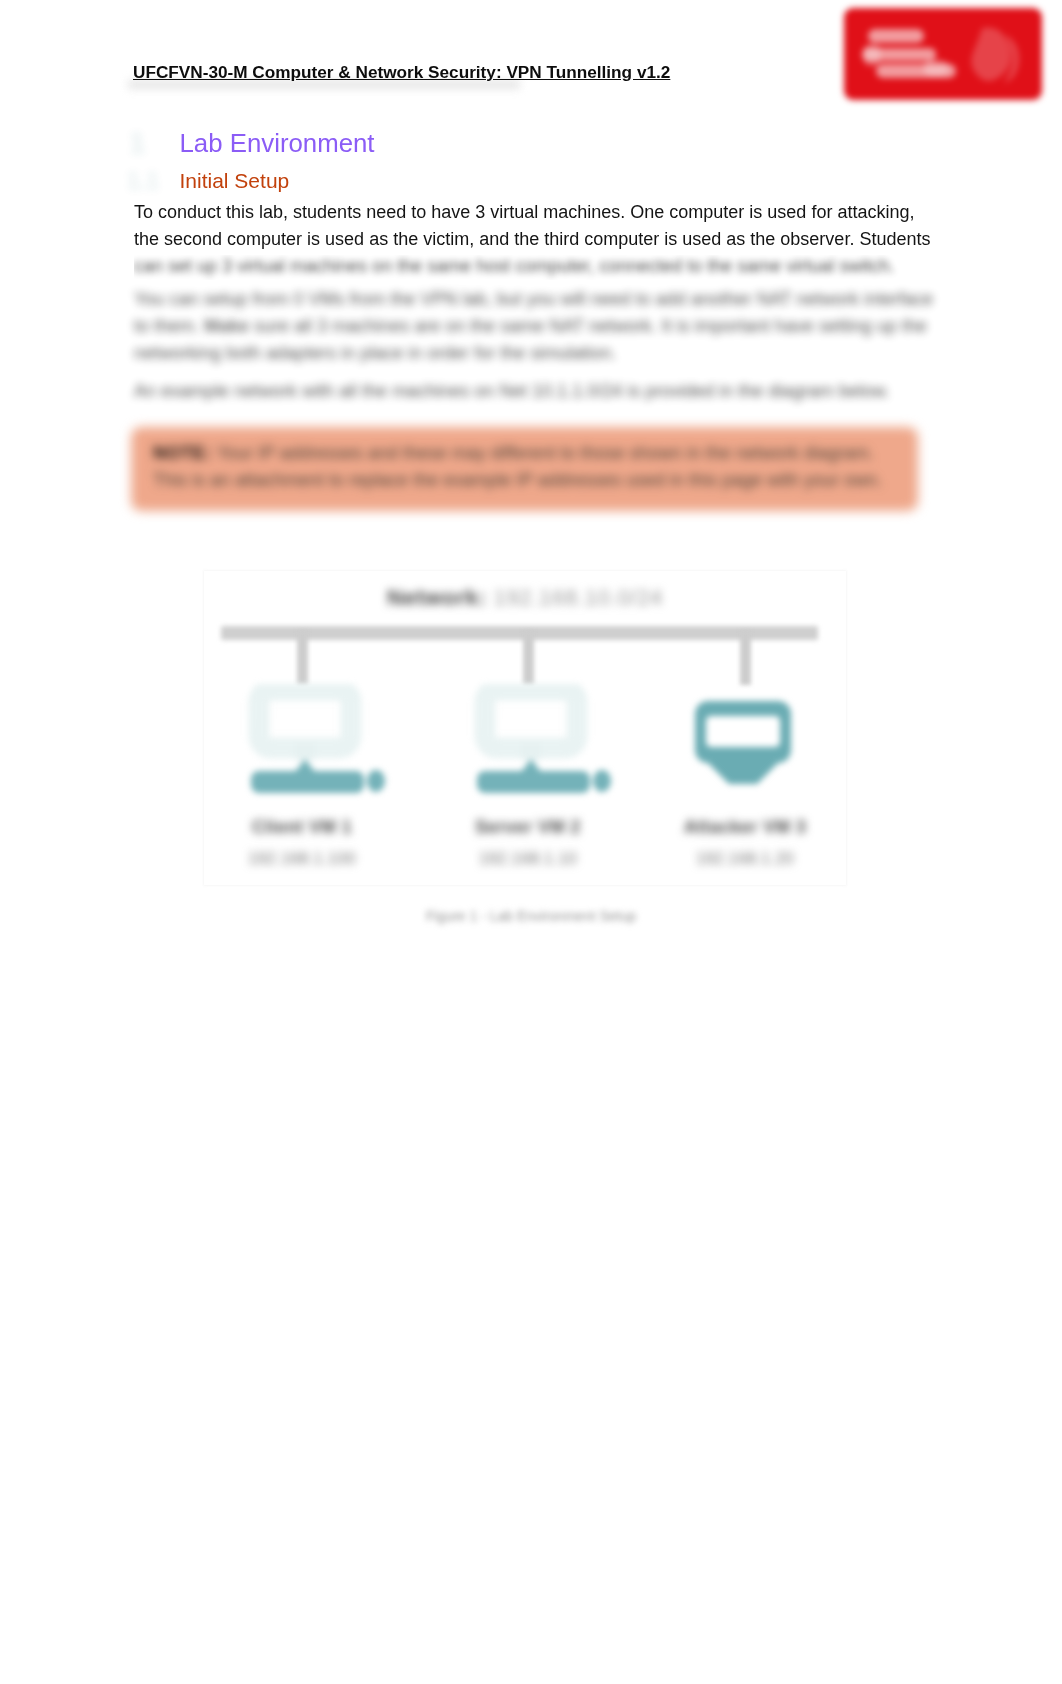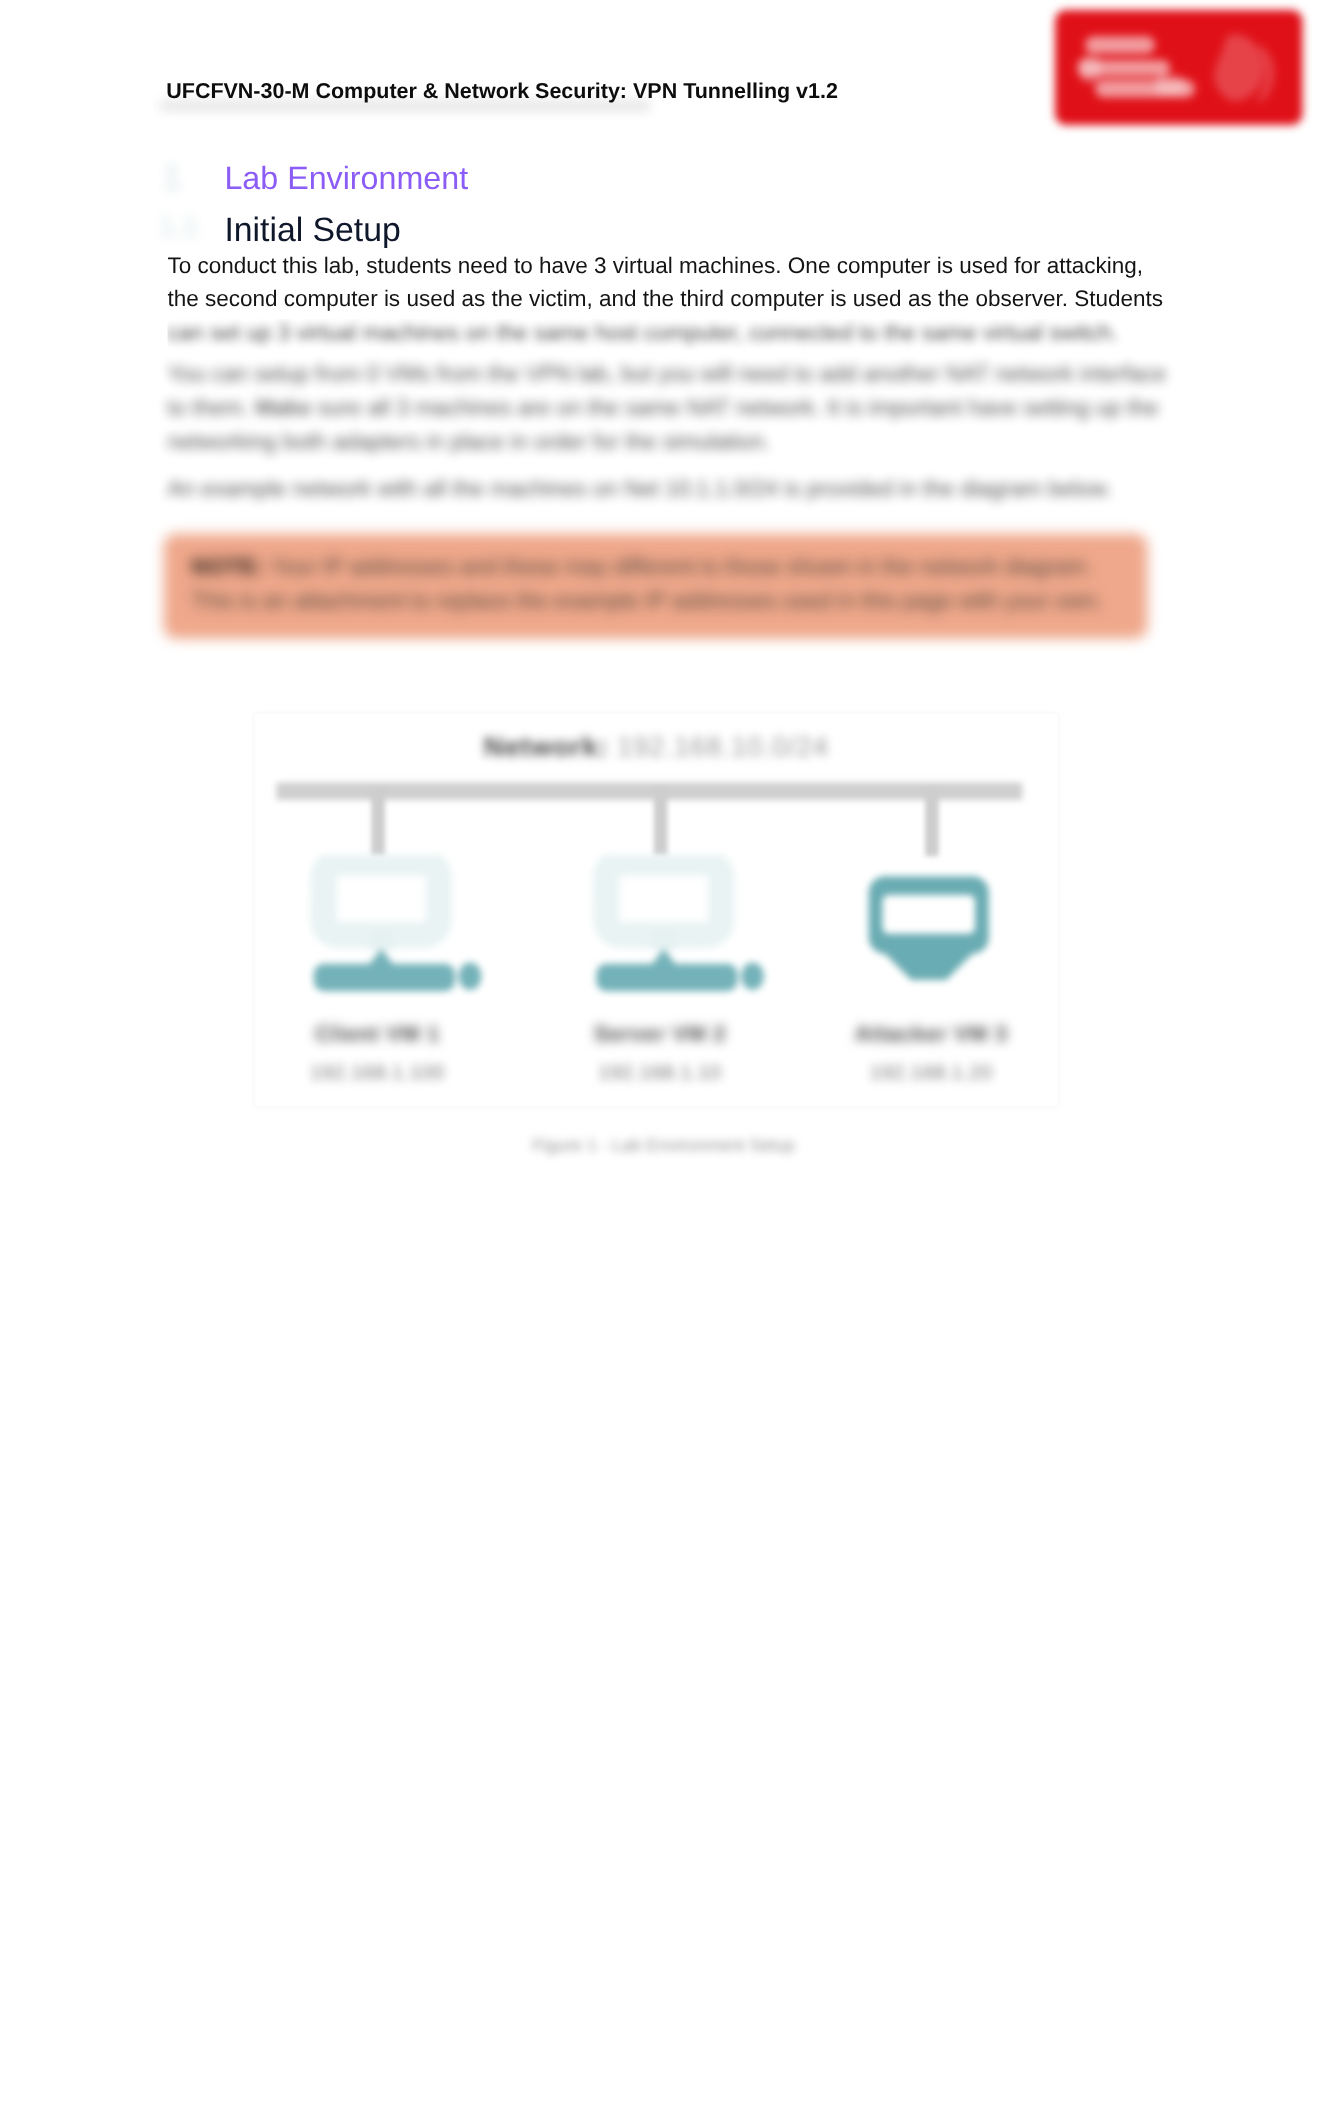--- a/index.html
+++ b/index.html
@@ -2,30 +2,30 @@
 <html><head>
 <meta charset="utf-8">
 <title>Lab Environment</title>
 <style>
   html,body{margin:0;padding:0;background:#fff;}
   body{width:1062px;height:1684px;font-family:"Liberation Sans",sans-serif;overflow:hidden;}
   .page{position:relative;width:1062px;height:1684px;background:#fff;}
 
   
   .hdr-title{position:absolute;left:133px;top:62px;font-size:17.2px;font-weight:bold;color:#0d0d0d;
-             white-space:nowrap;filter:blur(0.35px);}
+             white-space:nowrap;filter:blur(0.35px);text-decoration:underline;}
   .logo{position:absolute;left:840px;top:4px;width:206px;height:100px;}
   .hdr-underlay{position:absolute;left:128px;top:80px;width:392px;height:9px;background:#dedede;
                 filter:blur(4.2px);opacity:0.75;}
 
   
   .h1{position:absolute;left:179.5px;top:129px;font-size:25.8px;color:#8b5cf6;font-weight:400;
       white-space:nowrap;filter:blur(0.4px);}
   .h1num{position:absolute;left:129px;top:126px;font-size:30px;font-weight:bold;color:#1e6b75;opacity:0.115;filter:blur(4.4px);}
-  .h2{position:absolute;left:179.5px;top:169px;font-size:27px;color:#0f172a;font-weight:400;
+  .h2{position:absolute;left:179.5px;top:169px;font-size:21px;color:#c2410c;font-weight:400;
       white-space:nowrap;filter:blur(0.4px);}
   .h2num{position:absolute;left:127px;top:168px;font-size:23px;font-weight:bold;color:#1e6b75;opacity:0.115;filter:blur(4.4px);}
 
   
   .para{position:absolute;left:134px;width:800px;font-size:18px;line-height:27px;color:#141414;
         text-align:left;}
   .b0{filter:blur(0.35px);}
   .b1{filter:blur(3.9px);opacity:0.78;}
   .b2{filter:blur(4.1px);opacity:0.74;}
   .b2 b{color:#3d3d3d;}

